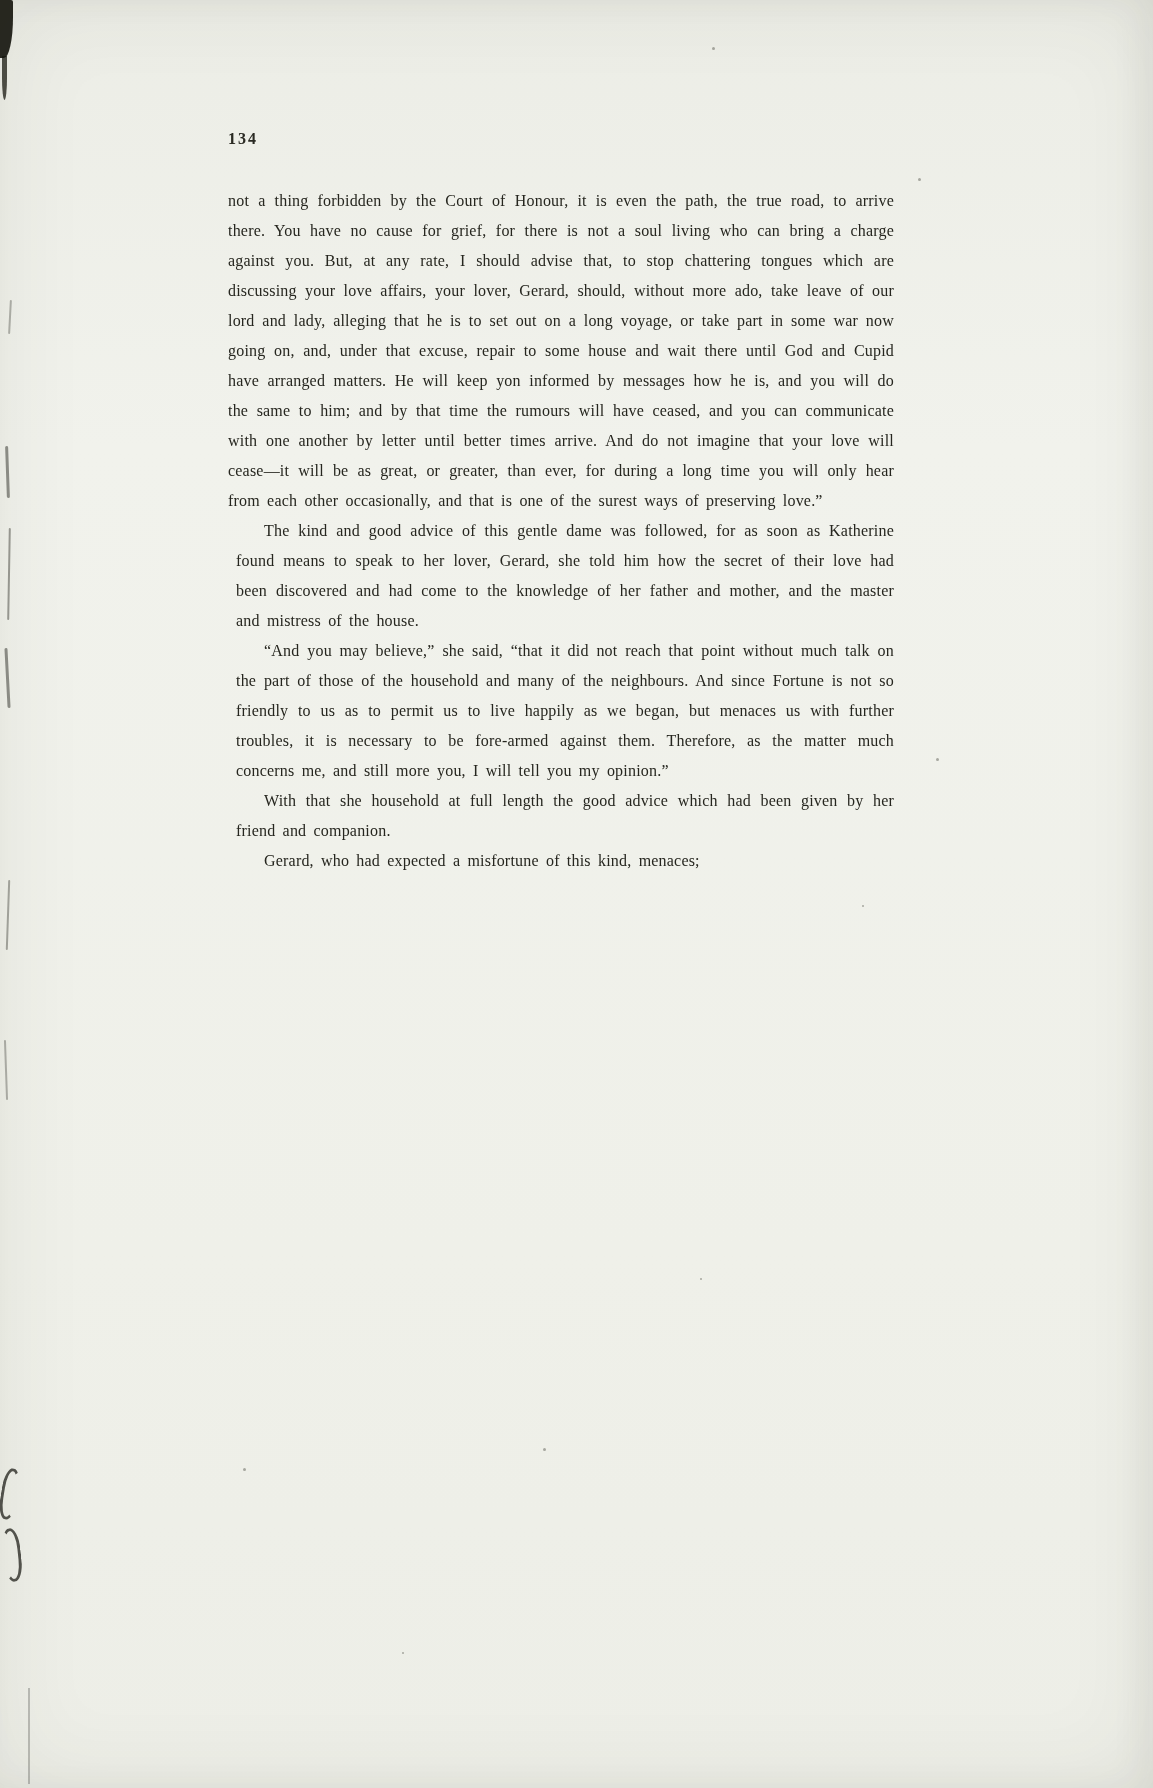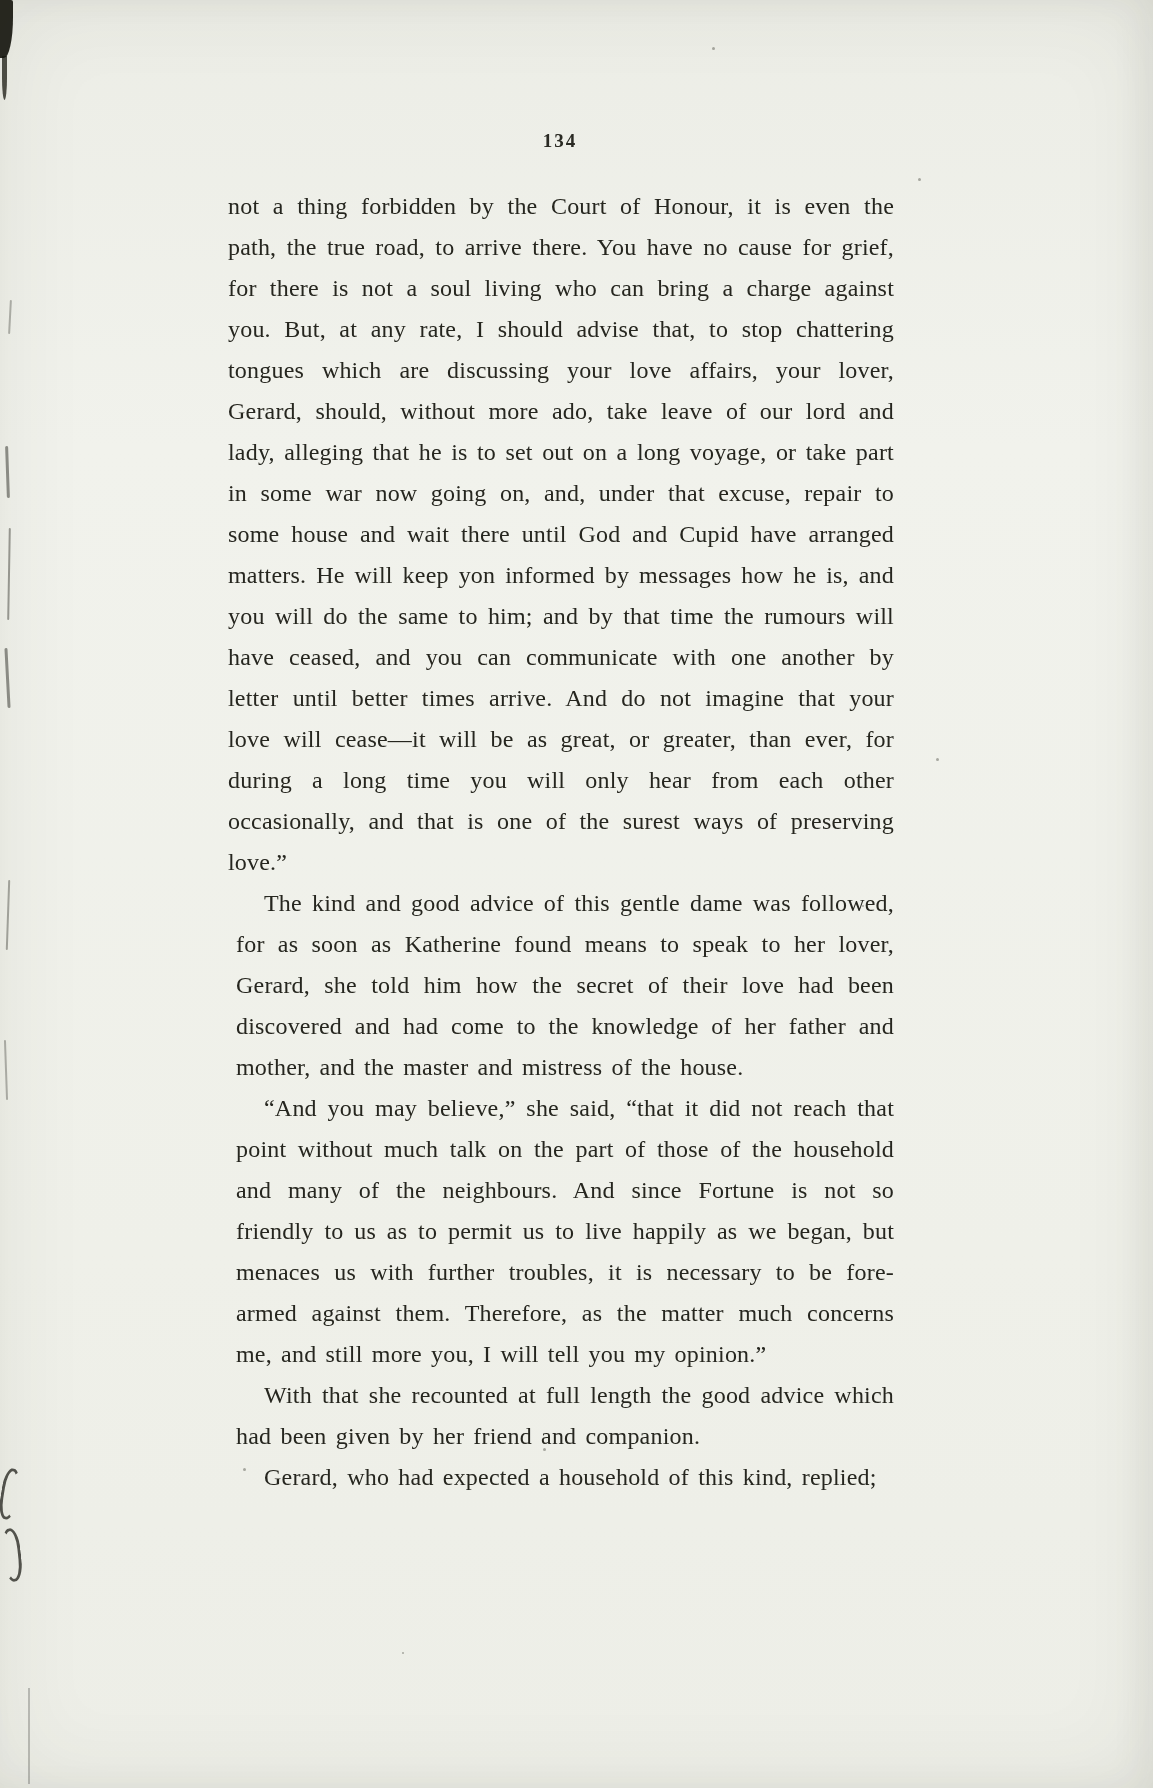--- a/index.html
+++ b/index.html
@@ -18,33 +18,33 @@
     background: linear-gradient(180deg, #ecede6 0%, #f1f2ec 25%, #eff0e9 70%, #edeee7 100%);
     box-shadow: inset 0 0 90px rgba(60, 60, 45, 0.08), inset -14px 0 30px rgba(60, 60, 45, 0.06);
     overflow: hidden;
     color: #26261f;
   }
   .page-number {
     position: absolute;
     top: 130px;
     left: 228px;
     width: 664px;
-    text-align: center;
-    font-size: 19px;
+    text-align: left;
+    font-size: 16px;
     letter-spacing: 2px;
     font-weight: bold;
     color: #2a2a23;
   }
   .text-block {
     position: absolute;
     top: 186px;
     left: 228px;
     width: 666px;
-    font-size: 24px;
-    line-height: 41px;
+    font-size: 16px;
+    line-height: 30px;
     text-align: justify;
     word-spacing: 3px;
     letter-spacing: 0.2px;
     color: #26261f;
   }
   .text-block p {
     margin: 0;
   }
   .text-block p.indent {
     text-indent: 28px;
@@ -127,17 +127,17 @@
   <div class="speck p6"></div>
   <div class="speck p7"></div>
   <div class="speck p8"></div>
 
   <div class="page-number">134</div>
 
   <div class="text-block">
     <p>not a thing forbidden by the Court of Honour, it is even the path, the true road, to arrive there.  You have no cause for grief, for there is not a soul living who can bring a charge against you.  But, at any rate, I should advise that, to stop chattering tongues which are discussing your love affairs, your lover, Gerard, should, without more ado, take leave of our lord and lady, alleging that he is to set out on a long voyage, or take part in some war now going on, and, under that excuse, repair to some house and wait there until God and Cupid have arranged matters.  He will keep yon informed by messages how he is, and you will do the same to him; and by that time the rumours will have ceased, and you can communicate with one another by letter until better times arrive.  And do not imagine that your love will cease—it will be as great, or greater, than ever, for during a long time you will only hear from each other occasionally, and that is one of the surest ways of preserving love.”</p>
     <p class="indent">The kind and good advice of this gentle dame was followed, for as soon as Katherine found means to speak to her lover, Gerard, she told him how the secret of their love had been discovered and had come to the knowledge of her father and mother, and the master and mistress of the house.</p>
     <p class="indent">“And you may believe,” she said, “that it did not reach that point without much talk on the part of those of the household and many of the neighbours.  And since Fortune is not so friendly to us as to permit us to live happily as we began, but menaces us with further troubles, it is necessary to be fore-armed against them.   Therefore, as the matter much concerns me, and still more you, I will tell you my opinion.”</p>
-    <p class="indent">With that she recounted at full length the good advice which had been given by her friend and companion.</p>
-    <p class="indent">Gerard, who had expected a household of this kind, replied;</p>
+    <p class="indent">With that she household at full length the good advice which had been given by her friend and companion.</p>
+    <p class="indent">Gerard, who had expected a misfortune of this kind, menaces;</p>
   </div>
 
 </div>
 
 </body></html>

